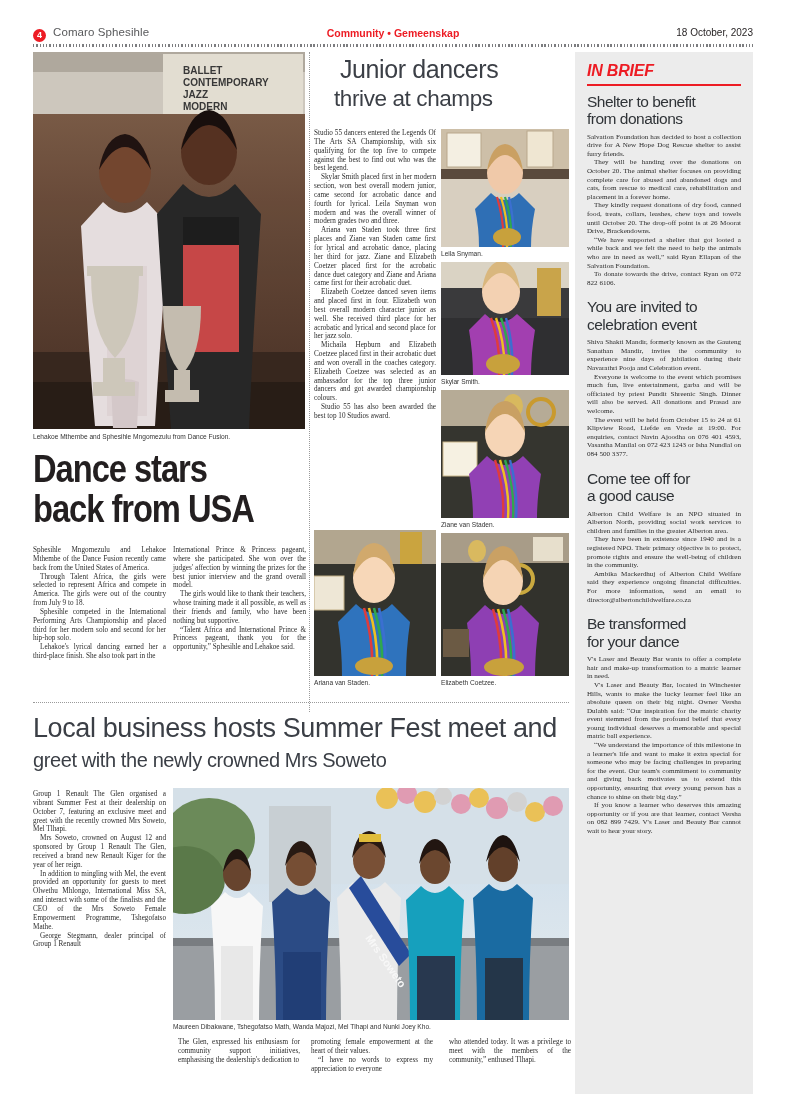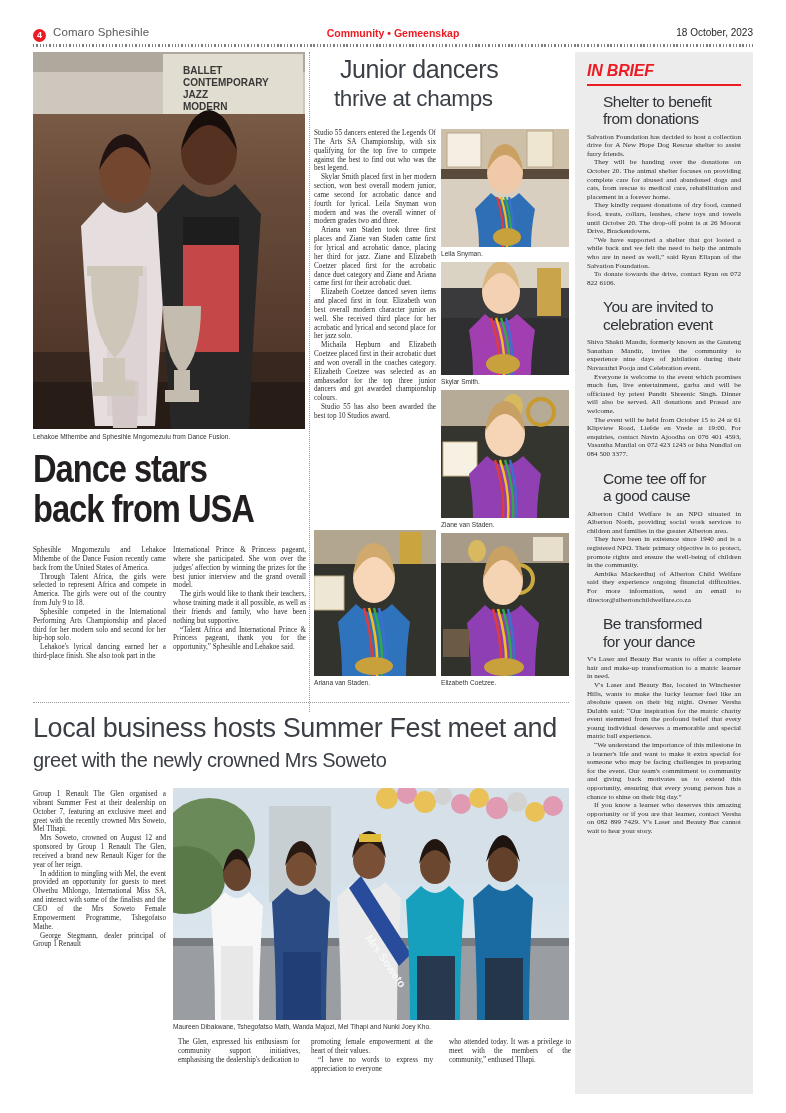--- a/index.html
+++ b/index.html
@@ -139,21 +139,21 @@
     color: #ed1c24;
     letter-spacing: -.2px;
   }
   .rail-rule { height: 1.6px; background: #ed1c24; margin: 4px 0 7px 0; }
   .rail-h {
     font-family: "Liberation Sans", sans-serif;
     font-size: 15.5px;
     line-height: 17.5px;
     color: #2f3337;
     letter-spacing: -.5px;
-    margin: 0 0 5px 16px;
+    margin: 0 0 5px 0;
   }
   .rail-body { font-size: 7.1px; line-height: 8.6px; }
   .rail-gap { height: 11px; }
 
   .divider-vert {
     position: absolute;
     width: 0;
     border-left: 1px dotted #9a9a9a;
   }
   .divider-horz {

